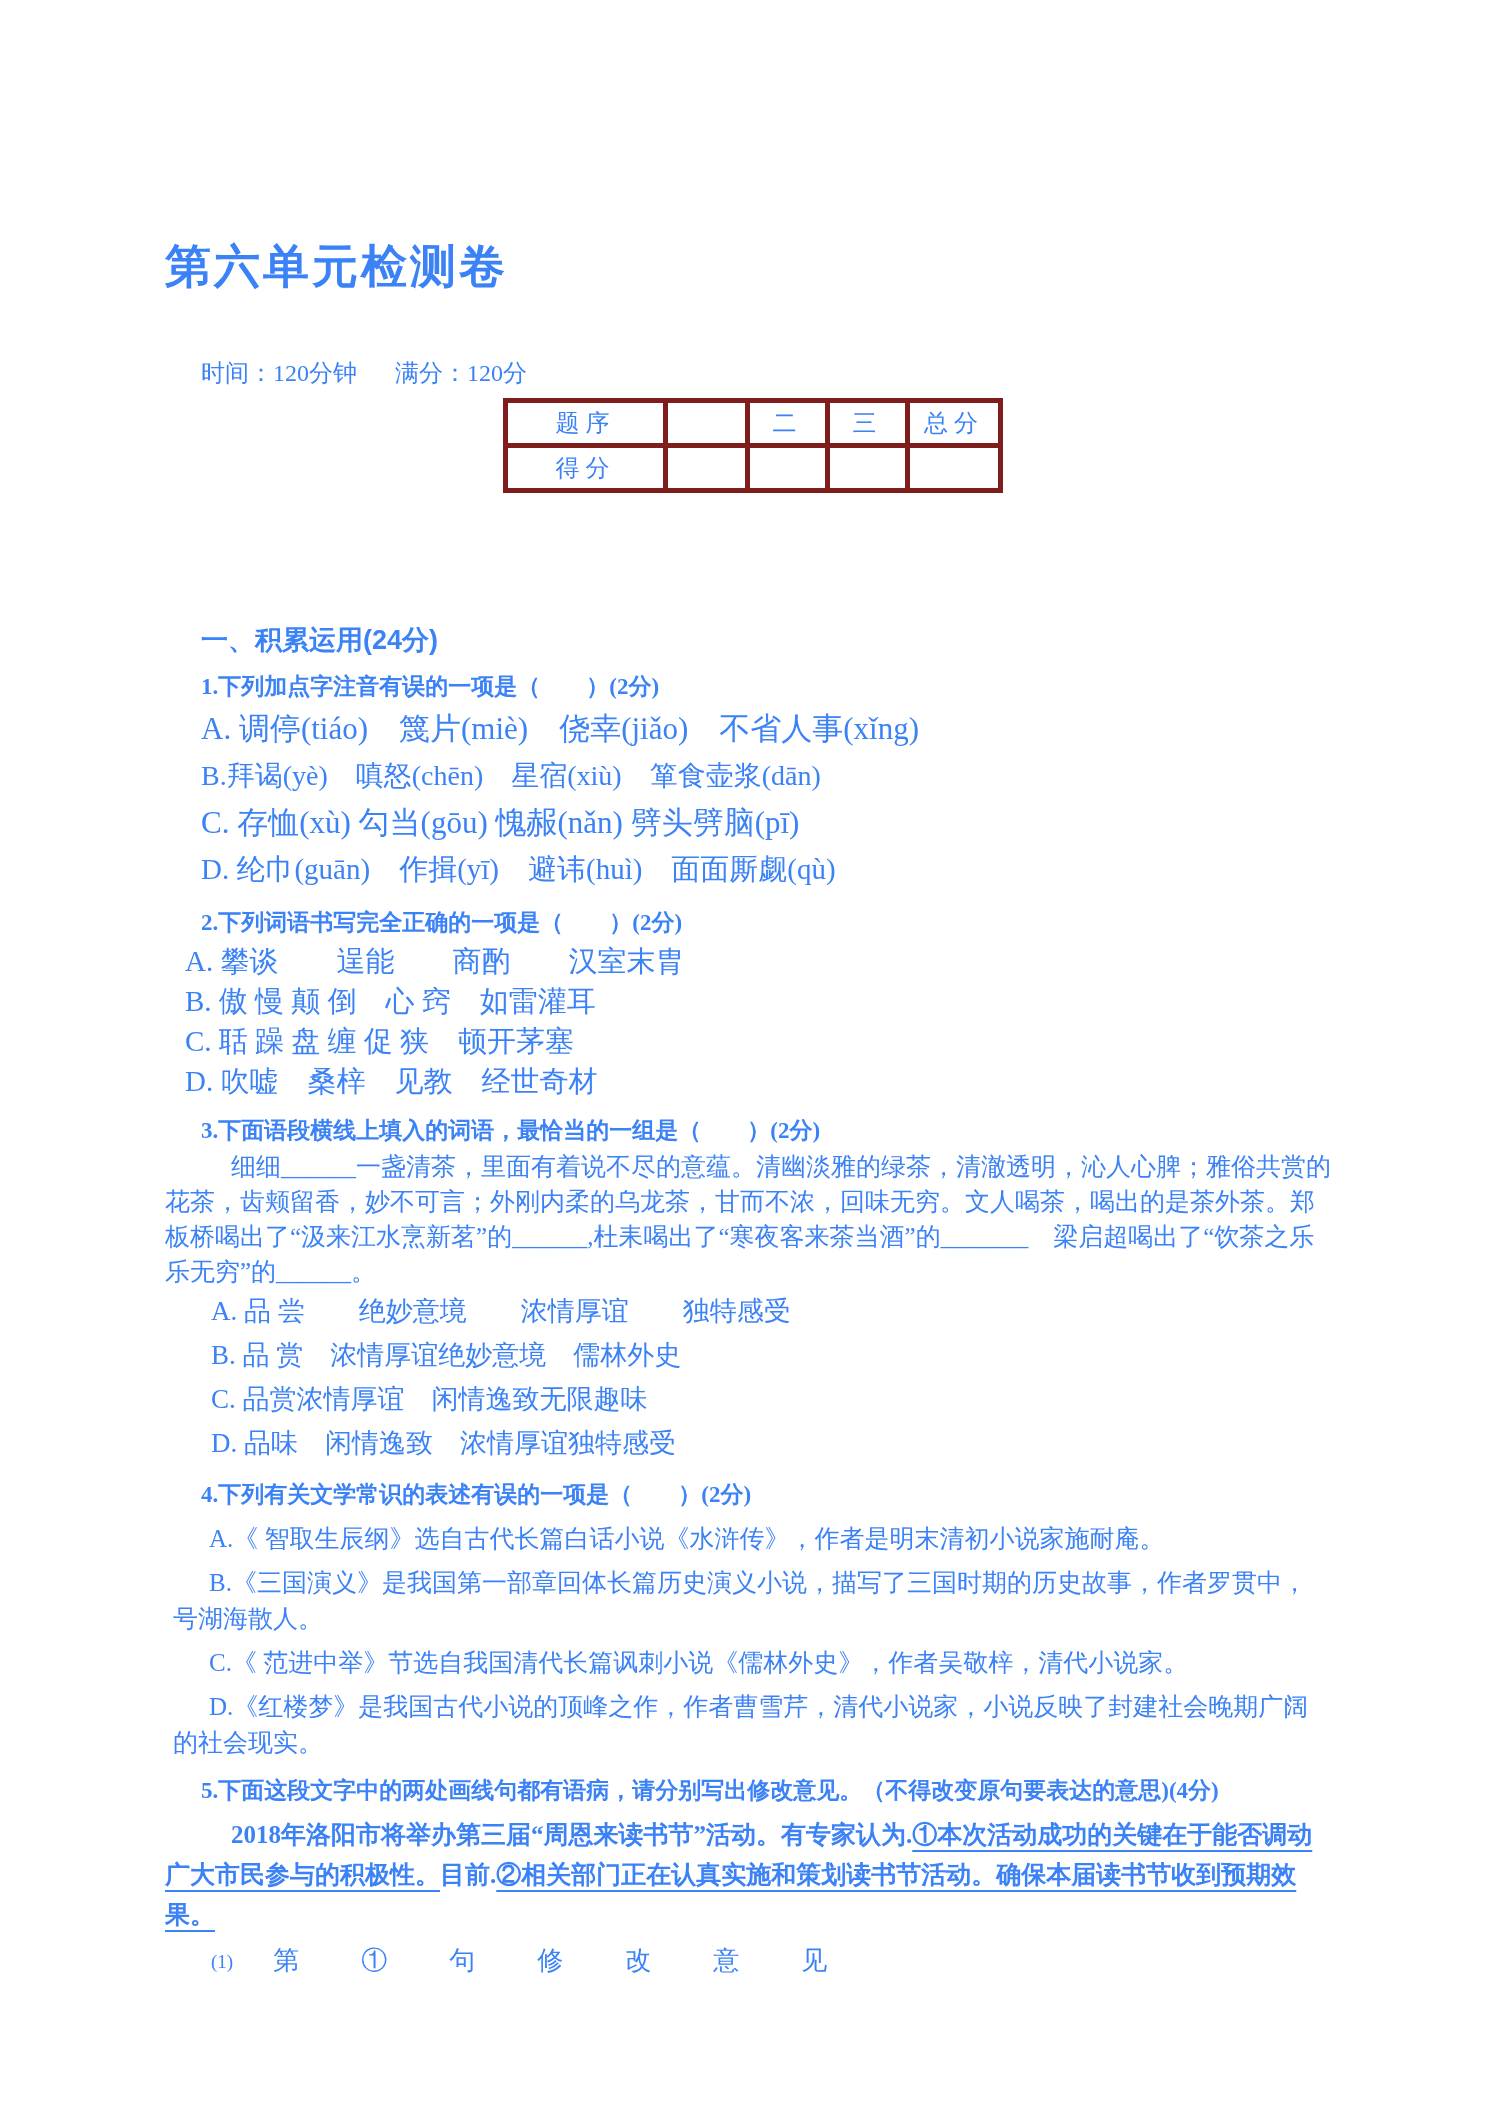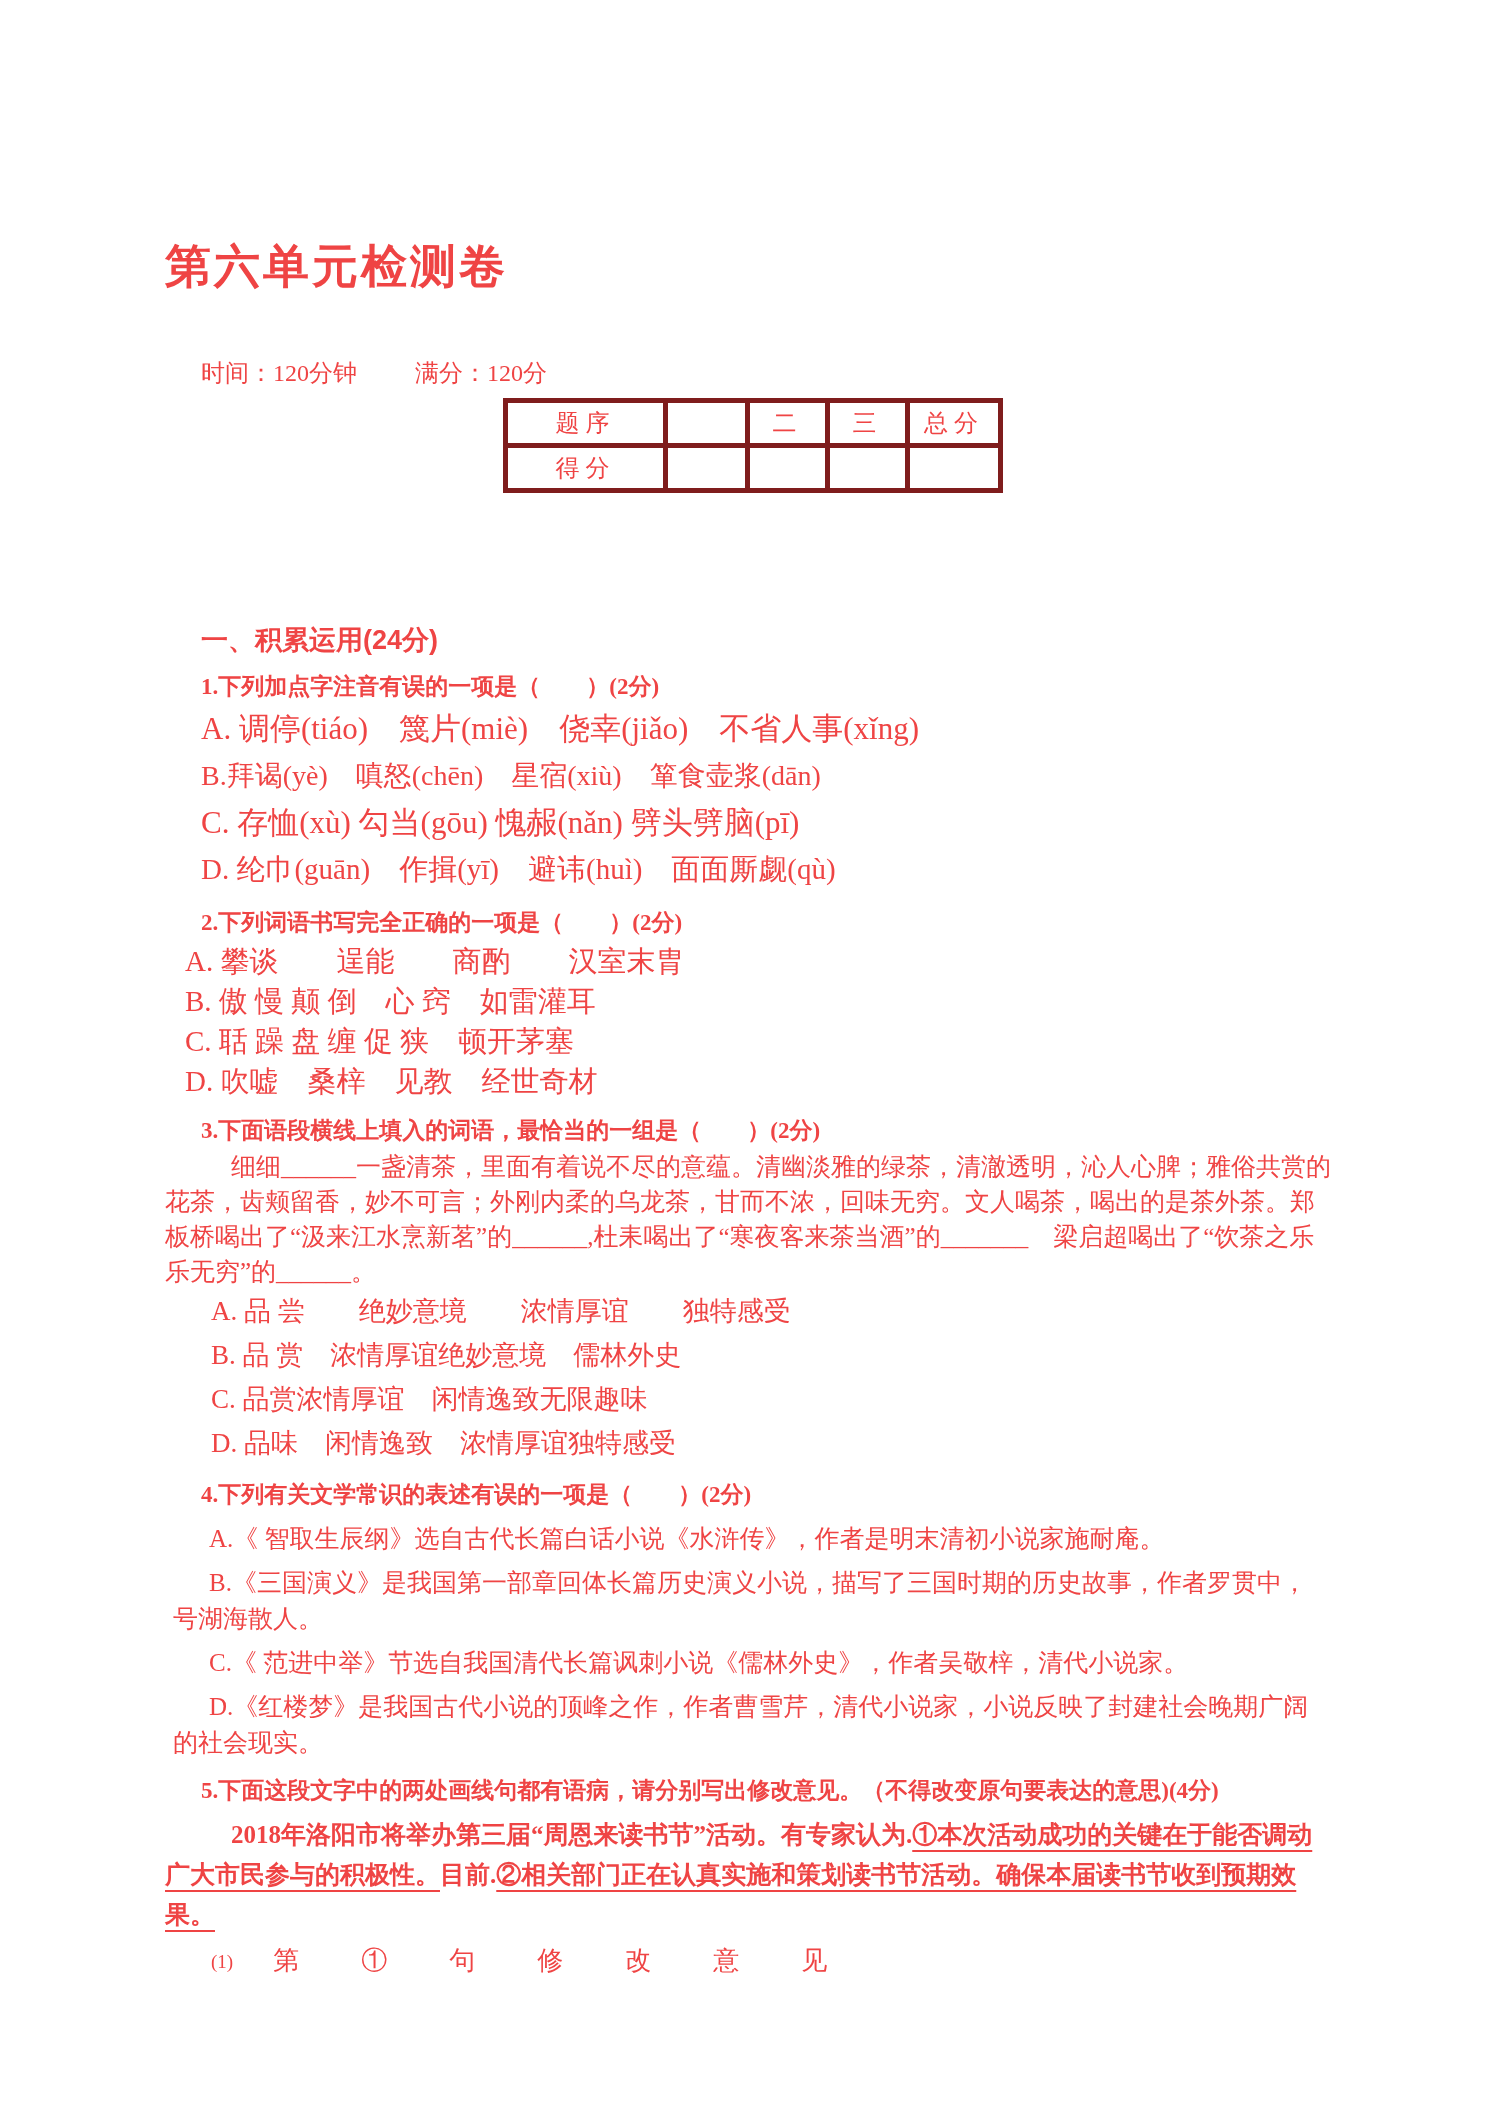--- a/index.html
+++ b/index.html
@@ -3,34 +3,34 @@
 <meta charset="utf-8">
 <style>
   html,body{margin:0;padding:0;background:#ffffff;}
   .page{
     position:relative;
     width:1493px;height:2112px;
     background:#ffffff;
     box-sizing:border-box;
     padding:238px 160px 0 165px;
     font-family:"Liberation Serif","DejaVu Serif",serif;
-    color:#ef4444;
+    color:#3b82f6;
     overflow:hidden;
   }
   .title{
     font-size:46px;
     font-weight:700;
     letter-spacing:3px;
     margin:0;
     line-height:58px;
   }
   .meta-row{
     display:flex;
     align-items:flex-end;
-    gap:58px;
+    gap:38px;
     margin:62px 0 0 36px;
     font-size:24px;
     line-height:30px;
   }
   .score-table{
     border-collapse:collapse;
     table-layout:fixed;
     width:470px;
     margin:10px 0 0 338px;
   }

